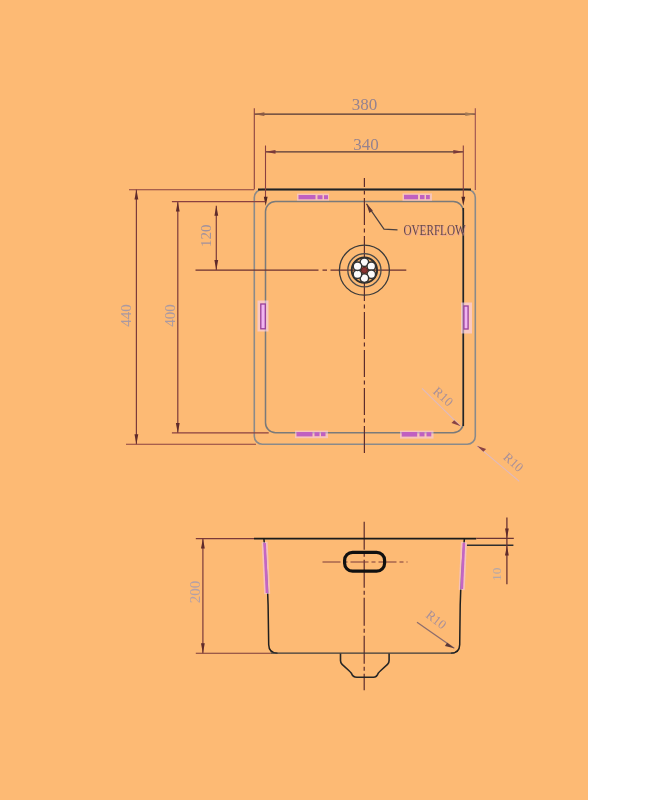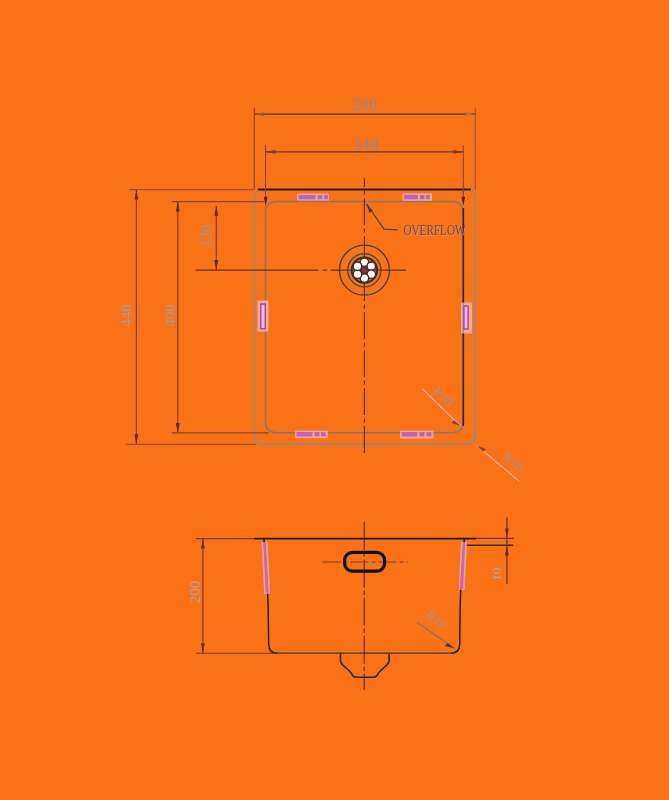--- a/index.html
+++ b/index.html
@@ -1,16 +1,16 @@
 <!DOCTYPE html>
 <html><head>
 <meta charset="utf-8">
 <style>
   html,body{margin:0;padding:0;background:#ffffff;}
-  .page{width:669px;height:800px;position:relative;background:#f97316;overflow:hidden;}
+  .page{width:588px;height:800px;position:relative;background:#fdba74;overflow:hidden;}
   svg{position:absolute;left:0;top:0;filter:blur(0.3px);}
   text{font-family:"Liberation Serif", serif;}
 </style>
 </head>
 <body>
 <div class="page">
 <svg width="669" height="800" viewBox="0 0 669 800">
 
 <rect x="254.3" y="189.5" width="221" height="254.7" rx="8" ry="8" fill="none" stroke="#8a8a8a" stroke-width="1.6"></rect>
 

